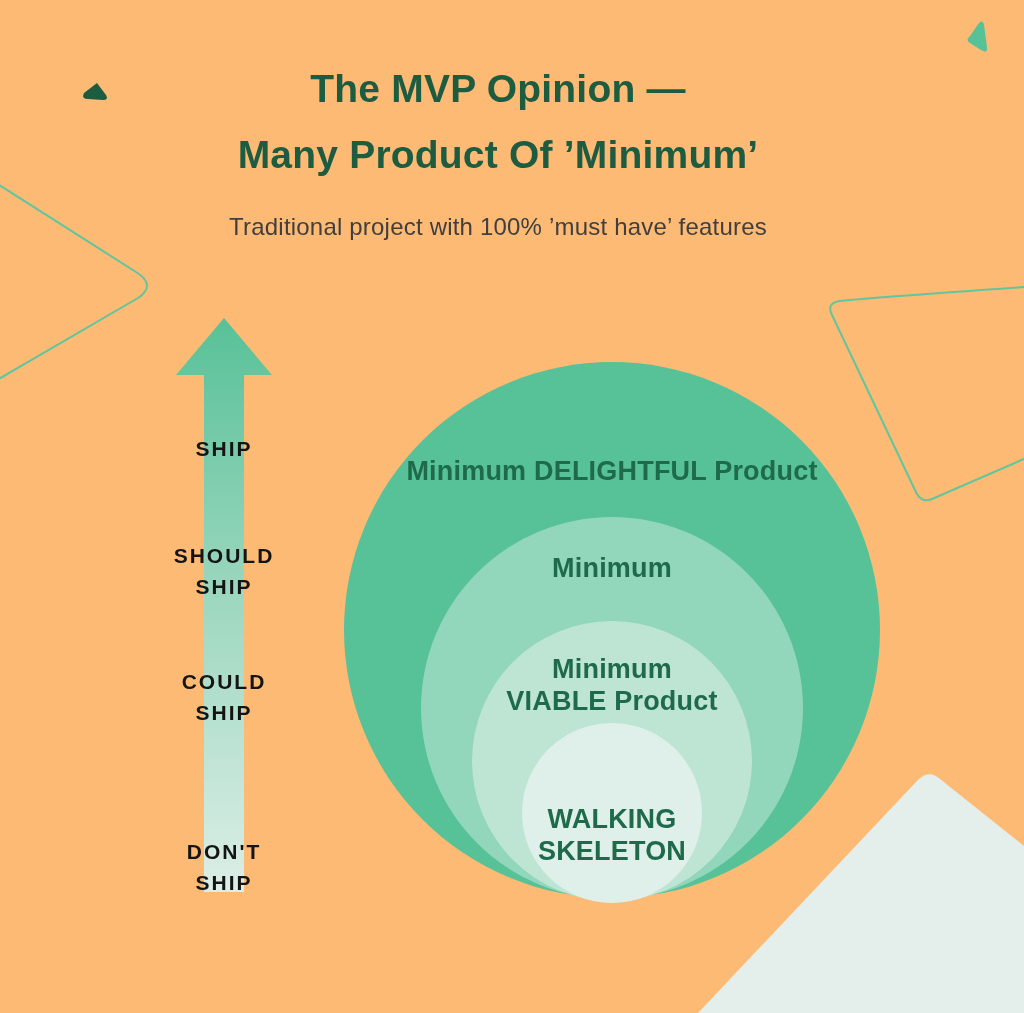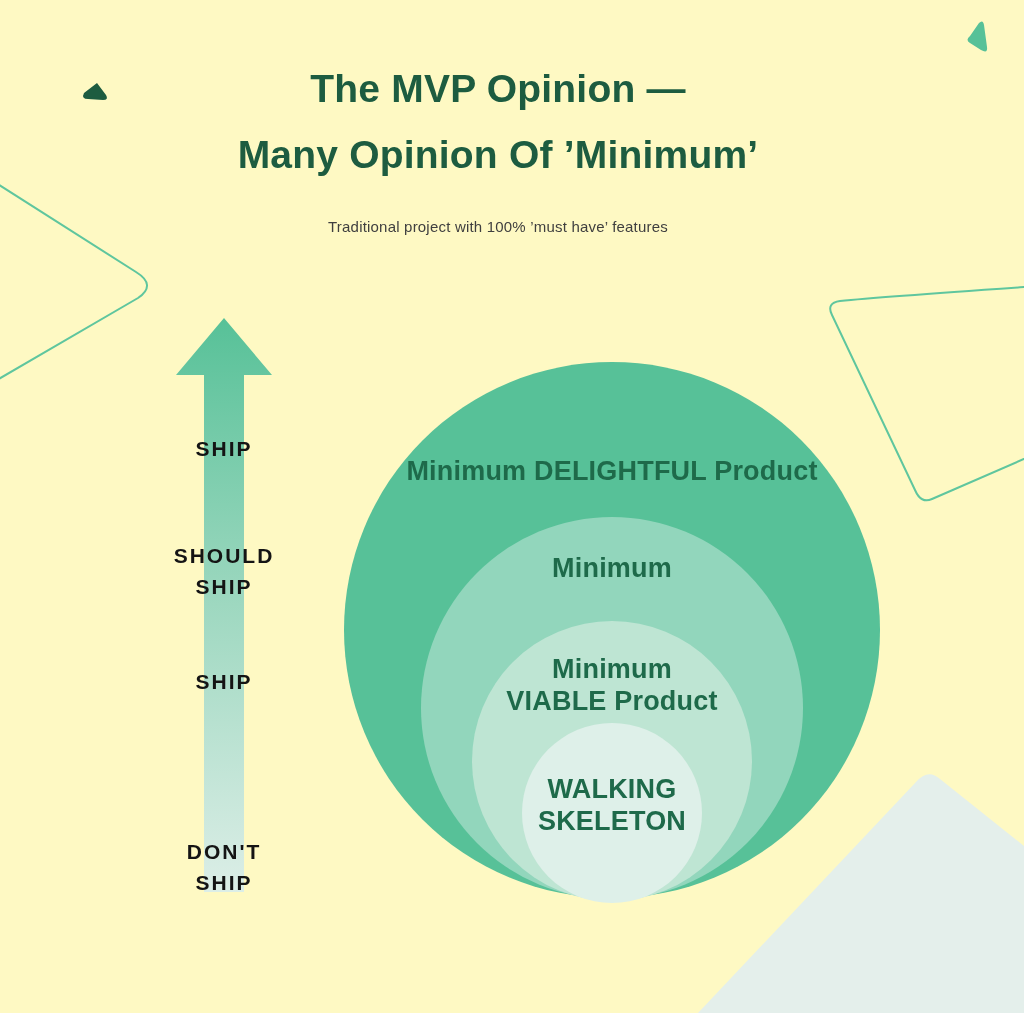--- a/index.html
+++ b/index.html
@@ -1,43 +1,43 @@
 <!DOCTYPE html>
 <html><head>
 <meta charset="utf-8">
 <style>
   html,body{margin:0;padding:0;background:#ffffff;}
   .canvas{
-    position:relative;width:1024px;height:1013px;overflow:hidden;background:#fef9c3;
+    position:relative;width:1024px;height:1013px;overflow:hidden;background:#fdba74;
     font-family:"Liberation Sans",sans-serif;
   }
   .bg-decor{position:absolute;inset:0;width:1024px;height:1013px;z-index:1;}
   
   .title{
     position:absolute;top:56px;left:0;right:28px;z-index:3;
     text-align:center;font-weight:bold;font-size:39px;line-height:66px;letter-spacing:.2px;
   }
   .subtitle{
     position:absolute;top:212px;left:0;right:28px;z-index:3;
-    text-align:center;font-size:15px;line-height:30px;letter-spacing:.2px;
+    text-align:center;font-size:24px;line-height:30px;letter-spacing:.2px;
   }
   
   .ring{position:absolute;border-radius:50%;z-index:2;}
   .ring.c1{left:344px;top:362px;width:536px;height:536px;}
   .ring.c2{left:421px;top:517px;width:382px;height:382px;}
   .ring.c3{left:472px;top:621px;width:280px;height:280px;}
   .ring.c4{left:522px;top:723px;width:180px;height:180px;}
   .ring-label{
     position:absolute;z-index:3;width:440px;left:392px;text-align:center;
     font-weight:bold;font-size:27px;line-height:32px;letter-spacing:.2px;
   }
   .ring-label.l1{top:455px;}
   .ring-label.l2{top:552px;}
   .ring-label.l3{top:653px;}
-  .ring-label.l4{top:773px;}
+  .ring-label.l4{top:803px;}
   .ring-label span{display:block;}
   
   .ship-label{
     position:absolute;z-index:3;width:220px;left:114px;text-align:center;
     font-weight:bold;font-size:21px;line-height:31px;letter-spacing:2px;
   }
   .ship-label.s1{top:433px;}
   .ship-label.s2{top:540px;}
   .ship-label.s3{top:666px;}
   .ship-label.s4{top:836px;}
@@ -65,21 +65,21 @@
 
     <path d="M 1040 286 Q 880 297 840 301 Q 826 303 832 315 L 915 490 Q 921 504 932 499 L 1040 452" fill="none" stroke-width="2" stroke-linejoin="round" stroke="#5fc69e"></path>
 
     <path d="M 916 782 Q 928 768 940 779 L 1024 846 L 1024 1013 L 698 1013 Z" fill="#e4efeb"></path>
 
     <path d="M 224 318 L 272 375 L 244 375 L 244 892 L 204 892 L 204 375 L 176 375 Z" fill="url(#arrowGrad)"></path>
   </svg>
 
   <div class="title" style="color: rgb(29, 92, 64);">
     <div>The MVP Opinion —</div>
-    <div>Many Opinion Of ’Minimum’</div>
+    <div>Many Product Of ’Minimum’</div>
   </div>
   <div class="subtitle" style="color: rgb(63, 63, 63);">Traditional project with 100% ’must have’ features</div>
 
   <div class="ring c1" style="background: rgb(87, 193, 152);"></div>
   <div class="ring c2" style="background: rgb(146, 214, 188);"></div>
   <div class="ring c3" style="background: rgb(190, 229, 211);"></div>
   <div class="ring c4" style="background: rgb(222, 240, 233);"></div>
 
   <div class="ring-label l1" style="color: rgb(30, 106, 74);">
     <span>Minimum DELIGHTFUL Product</span>
@@ -97,20 +97,21 @@
   </div>
 
   <div class="ship-label s1" style="color: rgb(20, 20, 20);">
     <span>SHIP</span>
   </div>
   <div class="ship-label s2" style="color: rgb(20, 20, 20);">
     <span>SHOULD</span>
     <span>SHIP</span>
   </div>
   <div class="ship-label s3" style="color: rgb(20, 20, 20);">
+    <span>COULD</span>
     <span>SHIP</span>
   </div>
   <div class="ship-label s4" style="color: rgb(20, 20, 20);">
     <span>DON'T</span>
     <span>SHIP</span>
   </div>
 
 </div>
 
 </body></html>

